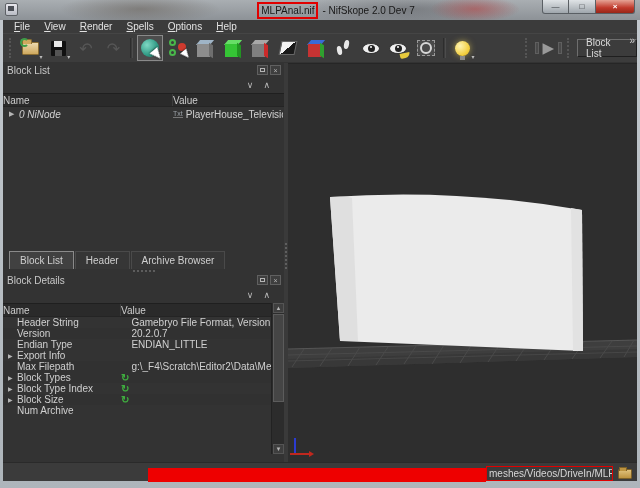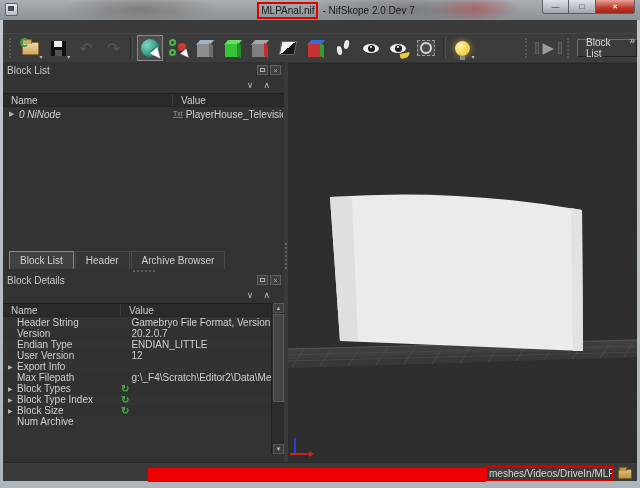--- a/index.html
+++ b/index.html
@@ -85,21 +85,21 @@
   .dock{position:absolute;left:0;top:43px;width:281px;height:399px;background:#333;}
   .dock-title{position:relative;height:15px;display:flex;align-items:center;padding:0 4px;font-size:10px;color:#c9c9c9;}
   .dock-btns{position:absolute;right:3px;top:2px;display:flex;gap:2px;}
   .dkbtn{width:11px;height:10px;border:1px solid #606060;background:#3e3e3e;display:flex;align-items:center;justify-content:center;
     font-size:7px;color:#b5b5b5;line-height:7px;}
   .dkbtn .sq{width:5px;height:4px;border:1px solid #b5b5b5;}
   .treebtns{height:15px;display:flex;justify-content:flex-end;align-items:center;padding-right:14px;gap:10px;}
   .treebtn{font-size:9px;color:#b9b9b9;line-height:9px;}
   .thead{display:flex;height:14px;background:#2a2a2a;border-top:1px solid #1f1f1f;border-bottom:1px solid #242424;
     font-size:10px;color:#cccccc;align-items:center;}
-  .thead .col{padding-left:8px;border-right:1px solid #3d3d3d;height:100%;display:flex;align-items:center;text-align:center;}
+  .thead .col{border-right:1px solid #3d3d3d;height:100%;display:flex;align-items:center;text-align:center;}
   
   .bl-body{height:142px;overflow:hidden;}
   .brow{display:flex;height:14px;align-items:center;font-size:10px;color:#d2d2d2;}
   .brow .bexp{width:10px;margin-left:6px;font-size:7px;color:#b5b5b5;}
   .brow .bname{width:154px;font-style:italic;}
   .brow .bval{display:flex;align-items:center;width:110px;white-space:nowrap;overflow:hidden;}
   .txticon{font-size:7px;color:#9aa0a6;margin-right:3px;border-bottom:1px solid #777;line-height:7px;}
   
   .tabsrow{position:relative;height:20px;display:flex;align-items:flex-end;padding-left:6px;gap:1px;background:#333;}
   .tab{font-size:10px;color:#cfcfcf;padding:3px 10px 3px 10px;border:1px solid #4a4a4a;border-bottom:none;background:#363636;}
@@ -150,20 +150,29 @@
     </div>
     <div class="winbtns">
       <div class="winbtn min">—</div>
       <div class="winbtn max">□</div>
       <div class="winbtn close">×</div>
     </div>
   </div>
 
   <div class="content">
 
+    <div class="menubar">
+
+    <span class="mitem">File</span>
+        <span class="mitem alt">View</span>
+        <span class="mitem">Render</span>
+        <span class="mitem alt">Spells</span>
+        <span class="mitem">Options</span>
+        <span class="mitem alt">Help</span>
+      </div>
 
     <div class="toolbar">
       <div class="grip"></div>
       <div class="tbtn">
         <span class="i-folder">
             <span class="arc"></span>
           </span>
         <span class="caret">▾</span>
       </div>
       <div class="tbtn">
@@ -335,28 +344,20 @@
 
             <div class="drow">
               <span class="dexp" style="visibility: hidden;">▶</span>
               <span class="dname">Endian Type</span>
               <span class="dval">
                 <span class="refresh" style="visibility: hidden;">↻</span>
                 <span>ENDIAN_LITTLE</span>
               </span>
             </div>
 
-            <div class="drow alt">
-              <span class="dexp" style="visibility: hidden;">▶</span>
-              <span class="dname">User Version</span>
-              <span class="dval">
-                <span class="refresh" style="visibility: hidden;">↻</span>
-                <span>12</span>
-              </span>
-            </div>
 
 
 
             <div class="drow">
               <span class="dexp">▶</span>
               <span class="dname">Export Info</span>
               <span class="dval">
                 <span class="refresh" style="visibility: hidden;">↻</span>
                 <span></span>
               </span>

